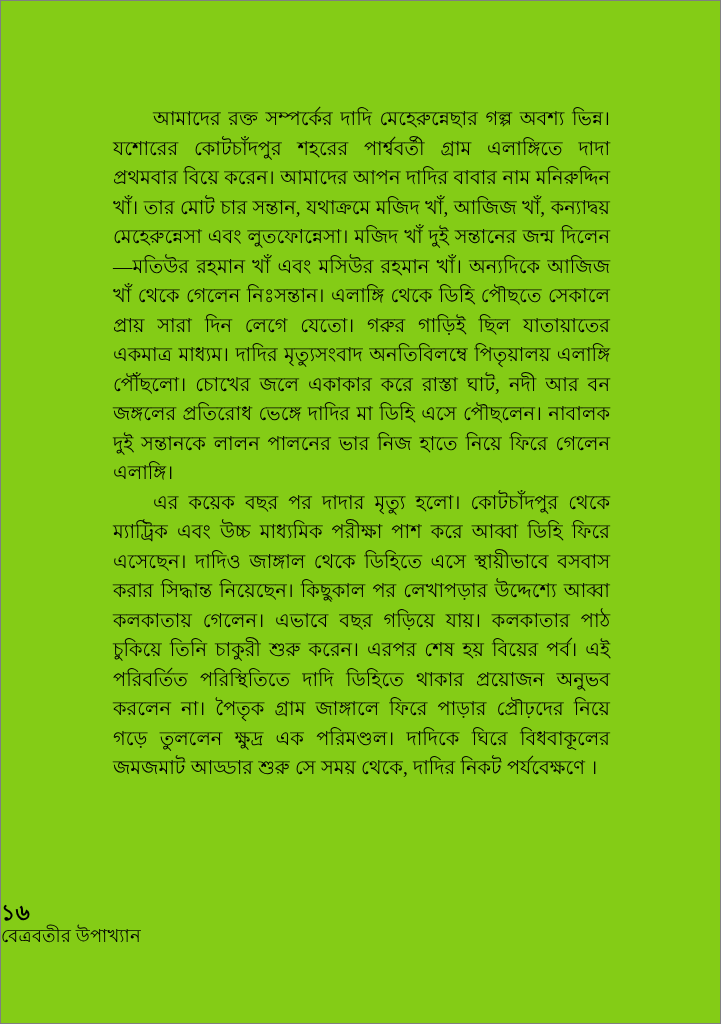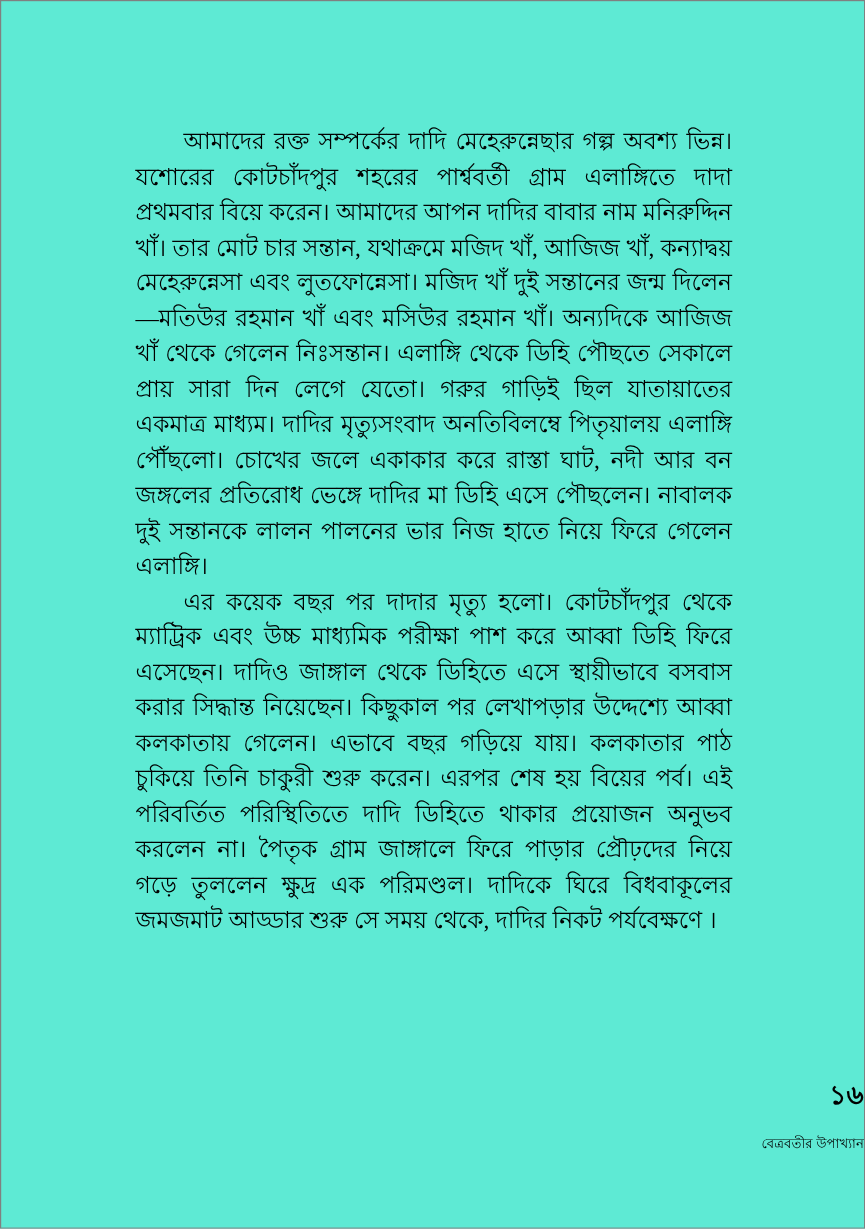--- a/index.html
+++ b/index.html
@@ -5,21 +5,21 @@
 <style>
   html, body {
     margin: 0;
     padding: 0;
     background: #ffffff;
   }
   .page {
     position: relative;
     width: 721px;
     height: 1024px;
-    background: #5eead4;
+    background: #84cc16;
     border: 1px solid #808080;
     box-sizing: border-box;
     overflow: hidden;
     font-family: "Liberation Serif", "DejaVu Serif", serif;
   }
   .text-block {
     position: absolute;
     left: 112px;
     top: 103px;
     width: 497px;
@@ -36,34 +36,34 @@
   }
   .body-text .para {
     display: block;
     text-indent: 40px;
   }
   .footer {
     position: absolute;
     left: 0;
     right: 0;
     top: 899px;
-    text-align: right;
+    text-align: left;
   }
   .page-number {
     font-size: 22px;
     line-height: 26px;
     color: #000000;
     font-weight: 700;
     letter-spacing: 0.01em;
   }
   .book-title {
-    font-size: 11px;
+    font-size: 18px;
     line-height: 17px;
     color: #000000;
-    margin-top: 20px;
+    margin-top: 2px;
     letter-spacing: 0.01em;
     font-family: Liberation Serif, serif;
   }
 </style>
 </head>
 <body>
 
 <div class="page">
 
   <div class="text-block">

